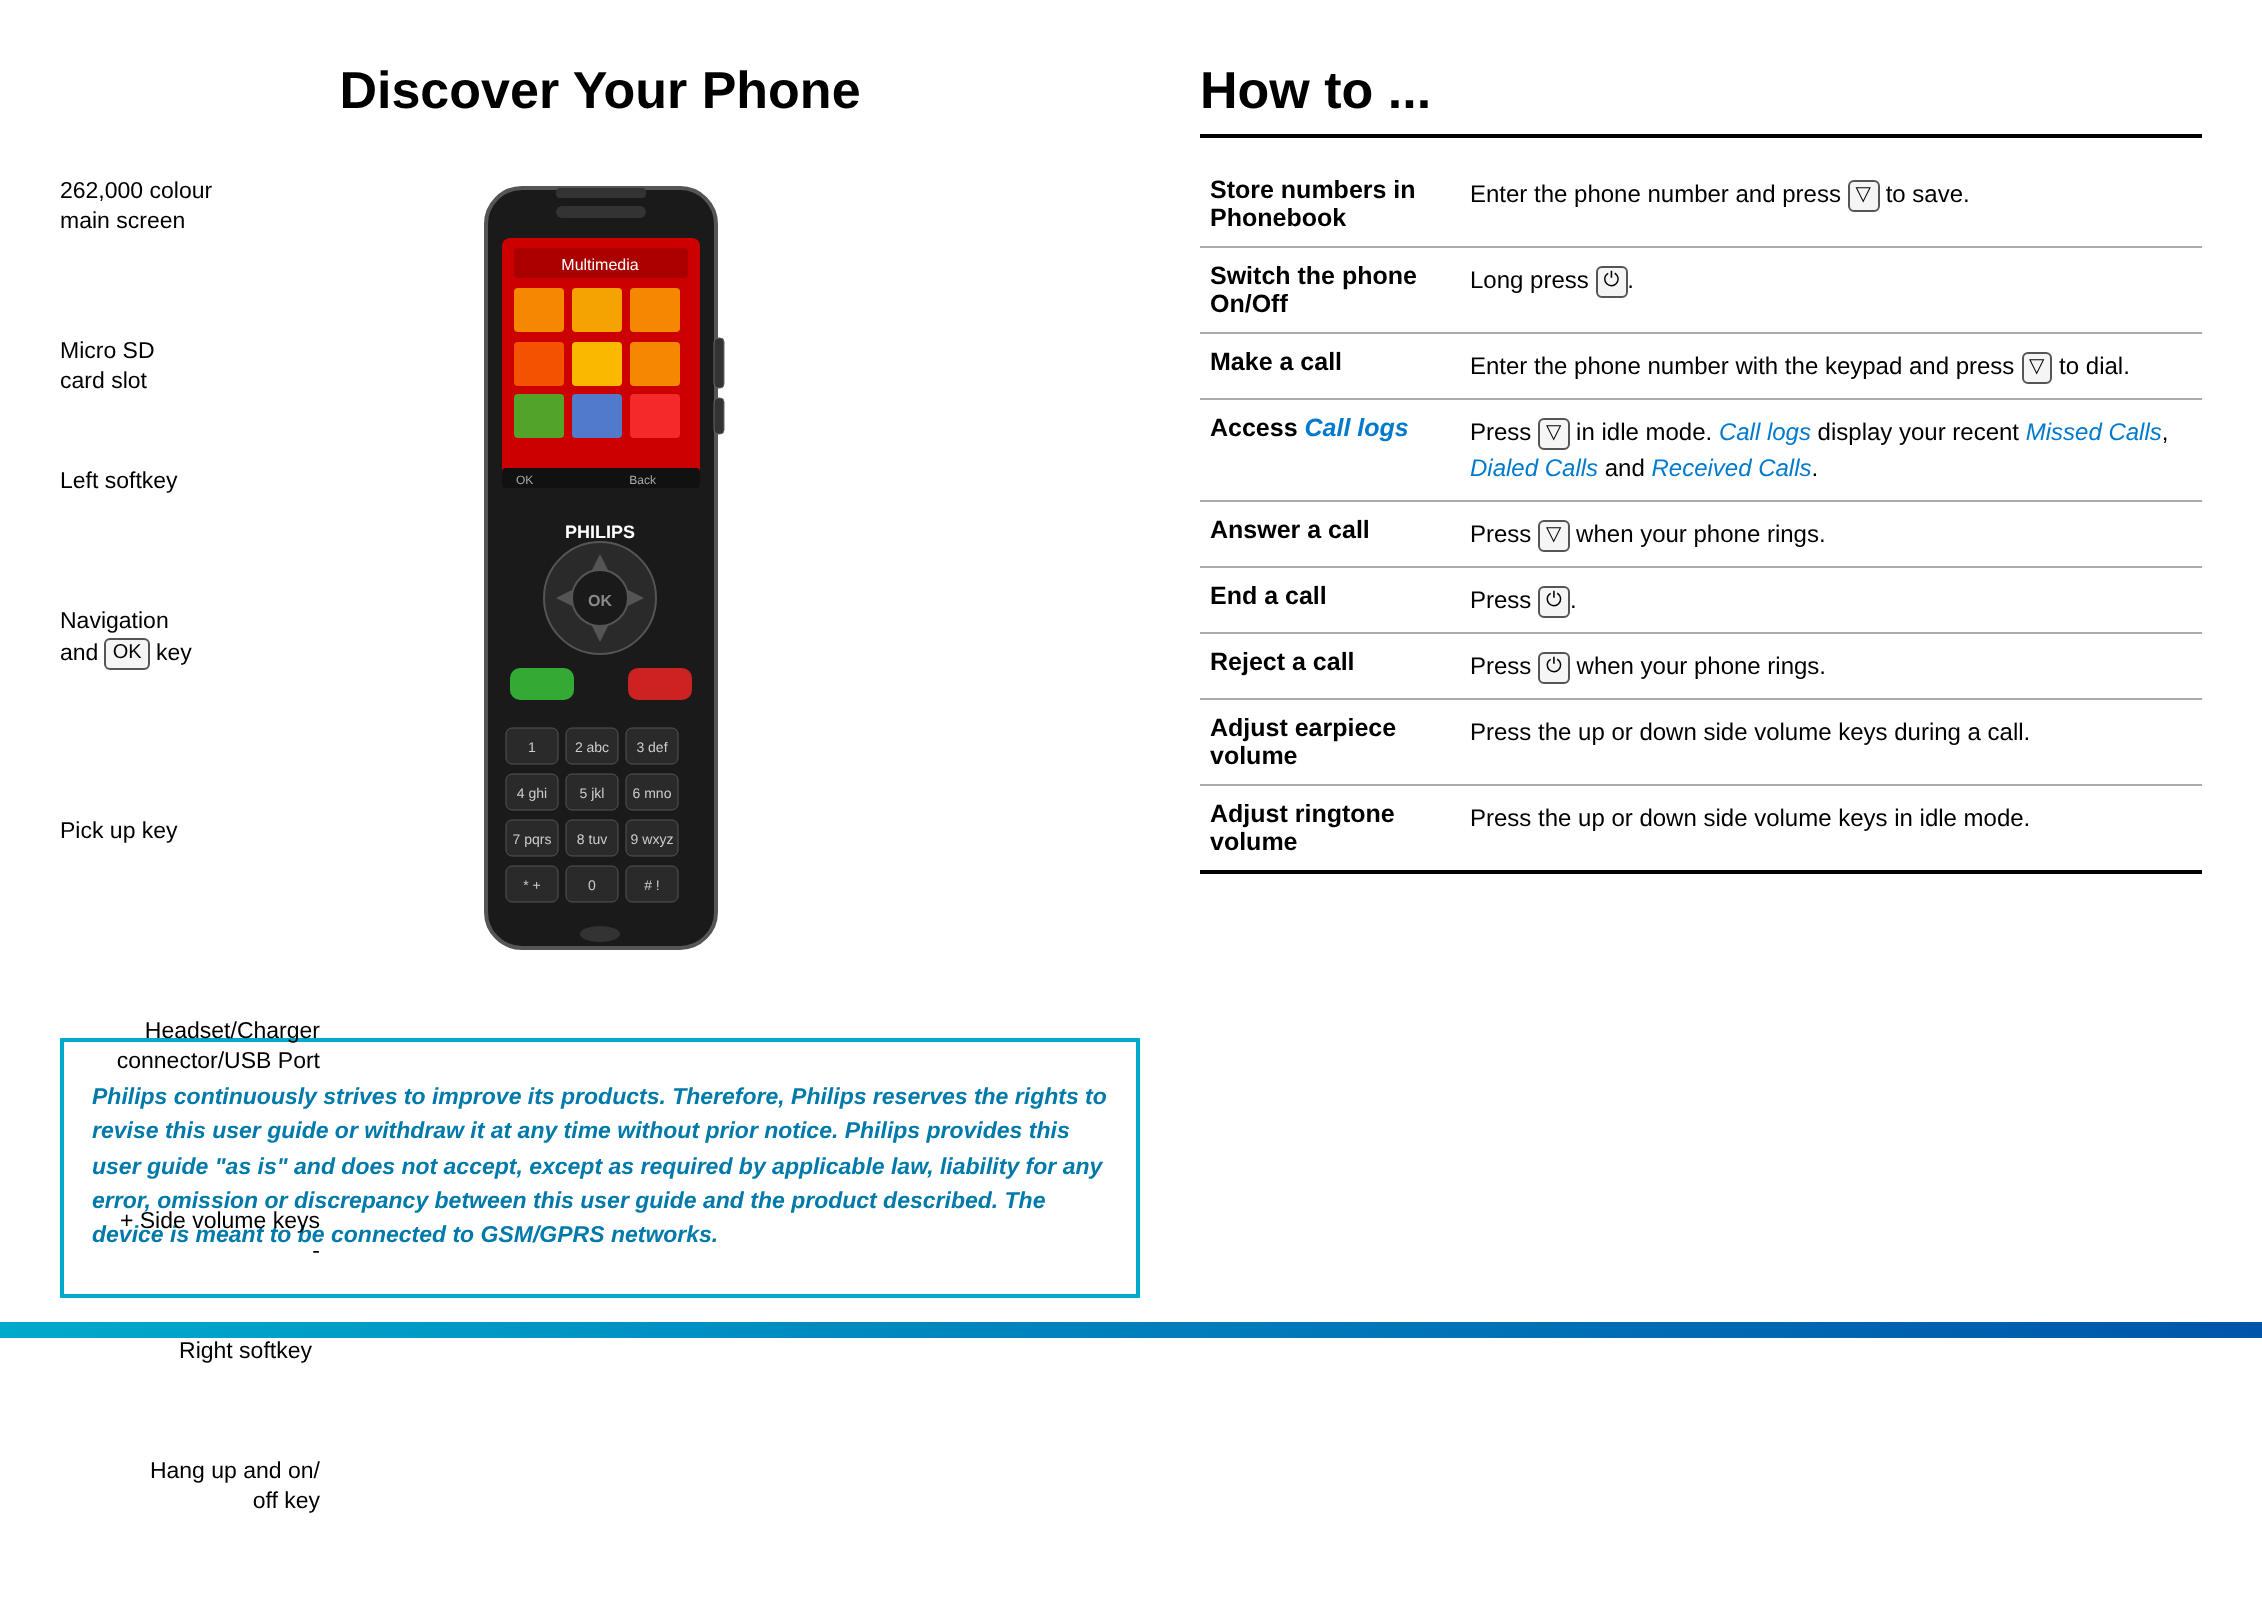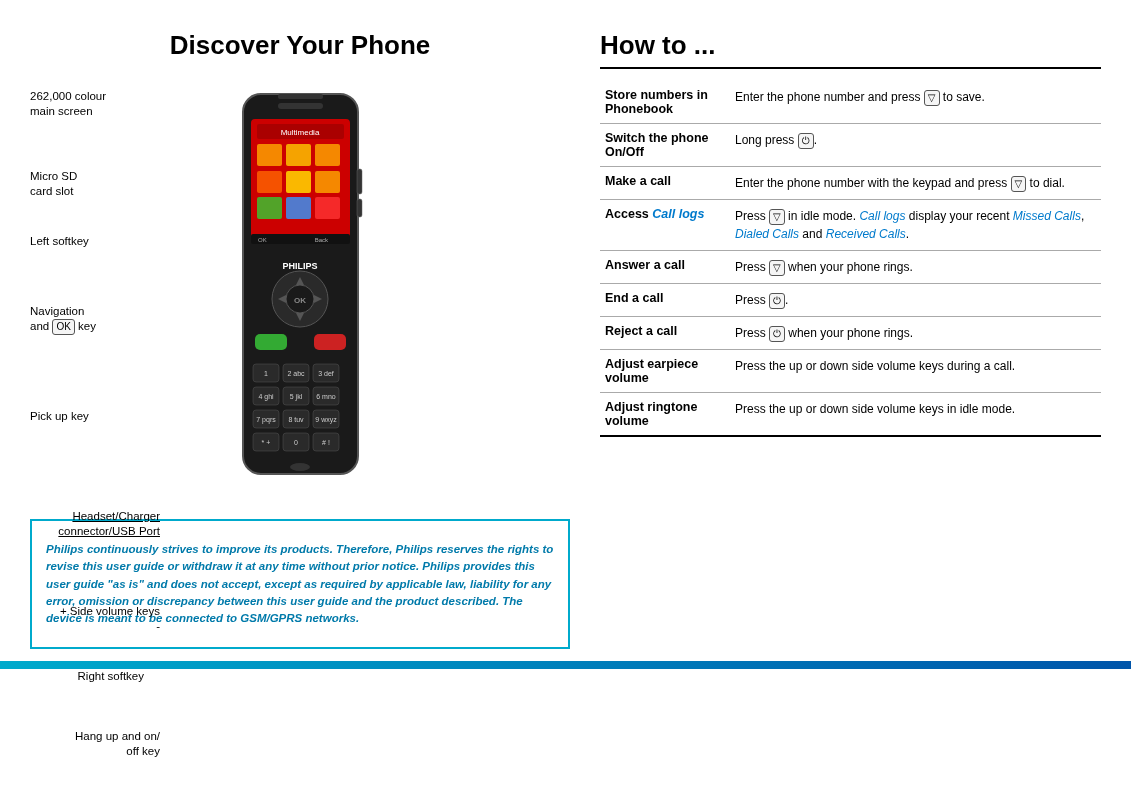--- a/index.html
+++ b/index.html
@@ -54,23 +54,23 @@
       font-size: 11.5px;
       line-height: 1.3;
       color: #000;
       font-family: Arial, sans-serif;
     }
     .label-item.pos-1 { position: absolute; top: 10px; left: 0; }
     .label-item.pos-2 { position: absolute; top: 90px; left: 0; }
     .label-item.pos-3 { position: absolute; top: 155px; left: 0; }
     .label-item.pos-4 { position: absolute; top: 225px; left: 0; }
     .label-item.pos-5 { position: absolute; top: 330px; left: 0; text-align: center; }
-    .label-right .pos-r1 { position: absolute; top: 10px; right: 0; text-align: right; text-decoration: underline; }
+    .label-right .pos-r1 { position: absolute; top: 10px; right: 0; text-align: right; }
     .label-right .pos-r2 { position: absolute; top: 105px; right: 0; text-align: right; }
-    .label-right .pos-r3 { position: absolute; top: 170px; right: 16px; text-align: right; }
+    .label-right .pos-r3 { position: absolute; top: 170px; right: 4px; text-align: right; }
     .label-right .pos-r4 { position: absolute; top: 230px; right: 0; text-align: right; }
     
     .disclaimer {
       margin-top: 20px;
       border: 2px solid #00aacc;
       padding: 20px 14px;
       font-size: 11.5px;
       font-style: italic;
       font-weight: bold;
       color: #007aaa;

